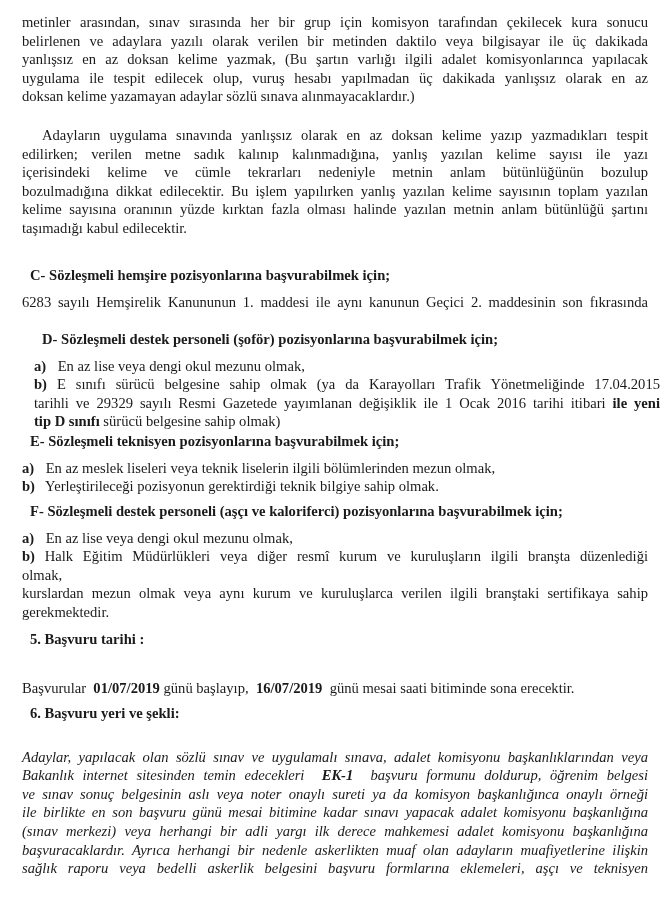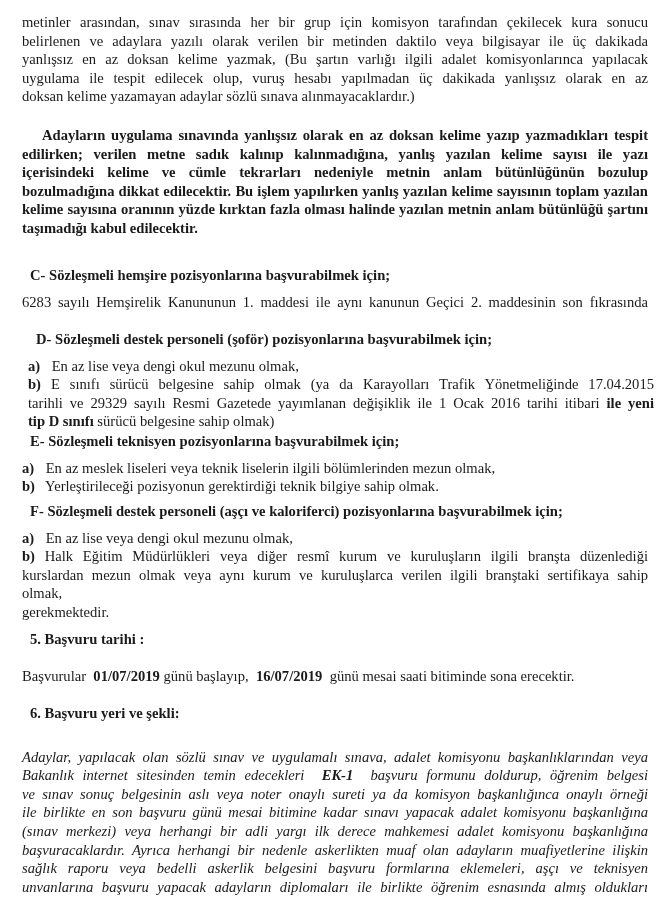--- a/index.html
+++ b/index.html
@@ -22,35 +22,35 @@
 <div class="page">
 
   <div style="position:absolute; top:13px; left:0; width:626px;">
     <p class="p just-last">metinler arasından, sınav sırasında her bir grup için komisyon tarafından çekilecek kura sonucu</p>
     <p class="p just-last">belirlenen ve adaylara yazılı olarak verilen bir metinden daktilo veya bilgisayar ile üç dakikada</p>
     <p class="p just-last">yanlışsız en az doksan kelime yazmak, (Bu şartın varlığı ilgili adalet komisyonlarınca yapılacak</p>
     <p class="p just-last">uygulama ile tespit edilecek olup, vuruş hesabı yapılmadan üç dakikada yanlışsız olarak en az</p>
     <p class="p">doksan kelime yazamayan adaylar sözlü sınava alınmayacaklardır.)</p>
   </div>
 
-  <div style="position:absolute; top:126px; left:0; width:626px;font-weight:bold;">
+  <div style="position:absolute; top:126px; left:0; width:626px;">
     <p class="p just-last" style="padding-left:20px;">Adayların uygulama sınavında yanlışsız olarak en az doksan kelime yazıp yazmadıkları tespit</p>
     <p class="p just-last">edilirken; verilen metne sadık kalınıp kalınmadığına, yanlış yazılan kelime sayısı ile yazı</p>
     <p class="p just-last">içerisindeki kelime ve cümle tekrarları nedeniyle metnin anlam bütünlüğünün bozulup</p>
     <p class="p just-last">bozulmadığına dikkat edilecektir. Bu işlem yapılırken yanlış yazılan kelime sayısının toplam yazılan</p>
     <p class="p just-last">kelime sayısına oranının yüzde kırktan fazla olması halinde yazılan metnin anlam bütünlüğü şartını</p>
     <p class="p">taşımadığı kabul edilecektir.</p>
   </div>
 
   <div style="position:absolute; top:258px; left:0; width:626px;">
     <p class="h">C- Sözleşmeli hemşire pozisyonlarına başvurabilmek için;</p>
     <p class="p just-last">6283 sayılı Hemşirelik Kanununun 1. maddesi ile aynı kanunun Geçici 2. maddesinin son fıkrasında</p>
   </div>
 
-  <div style="position:absolute; top:322px; left:6px; width:626px;">
+  <div style="position:absolute; top:322px; left:12px; width:626px;">
     <p class="h">D- Sözleşmeli destek personeli (şoför) pozisyonlarına başvurabilmek için;</p>
     <p class="item">
       <span class="lab">a)</span>
       <span>En az lise veya dengi okul mezunu olmak,</span>
     </p>
     <p class="item just-last">
       <span class="b">b)</span>
       <span>E sınıfı sürücü belgesine sahip olmak (ya da Karayolları Trafik Yönetmeliğinde 17.04.2015</span>
     </p>
     <p class="p just-last">
@@ -78,28 +78,28 @@
   <div style="position:absolute; top:494px; left:0; width:626px;">
     <p class="h">F- Sözleşmeli destek personeli (aşçı ve kaloriferci) pozisyonlarına başvurabilmek için;</p>
     <p class="item">
       <span class="lab">a)</span>
       <span>En az lise veya dengi okul mezunu olmak,</span>
     </p>
     <p class="item just-last">
       <span class="b">b)</span>
       <span>Halk Eğitim Müdürlükleri veya diğer resmî kurum ve kuruluşların ilgili branşta düzenlediği</span>
     </p>
+    <p class="p">olmak,</p>
     <p class="p just-last">kurslardan mezun olmak veya aynı kurum ve kuruluşlarca verilen ilgili branştaki sertifikaya sahip</p>
-    <p class="p">olmak,</p>
     <p class="p">gerekmektedir.</p>
   </div>
 
   <div style="position:absolute; top:622px; left:0; width:626px;">
     <p class="h">5. Başvuru tarihi :</p>
-    <p class="p" style="margin-top:18px;">
+    <p class="p" style="margin-top:30px;">
       <span>Başvurular</span>&nbsp;
       <span class="b">01/07/2019</span>
       <span>günü başlayıp,</span>&nbsp;
       <span class="b">16/07/2019</span>&nbsp;
       <span>günü mesai saati bitiminde sona erecektir.</span>
     </p>
   </div>
 
   <div style="position:absolute; top:696px; left:0; width:626px;">
     <p class="h">6. Başvuru yeri ve şekli:</p>
@@ -108,17 +108,16 @@
       <p class="p just-last">
         <span>Bakanlık internet sitesinden temin edecekleri</span>&nbsp;
         <span class="b">EK-1</span>&nbsp;
         <span>başvuru formunu doldurup, öğrenim belgesi</span>
       </p>
       <p class="p just-last">ve sınav sonuç belgesinin aslı veya noter onaylı sureti ya da komisyon başkanlığınca onaylı örneği</p>
       <p class="p just-last">ile birlikte en son başvuru günü mesai bitimine kadar sınavı yapacak adalet komisyonu başkanlığına</p>
       <p class="p just-last">(sınav merkezi) veya herhangi bir adli yargı ilk derece mahkemesi adalet komisyonu başkanlığına</p>
       <p class="p just-last">başvuracaklardır. Ayrıca herhangi bir nedenle askerlikten muaf olan adayların muafiyetlerine ilişkin</p>
       <p class="p just-last">sağlık raporu veya bedelli askerlik belgesini başvuru formlarına eklemeleri, aşçı ve teknisyen</p>
-      <p class="p just-last">unvanlarına başvuru yapacak adayların diplomaları ile birlikte öğrenim esnasında almış oldukları</p>
     </div>
   </div>
 
 </div>
 
 </body></html>

